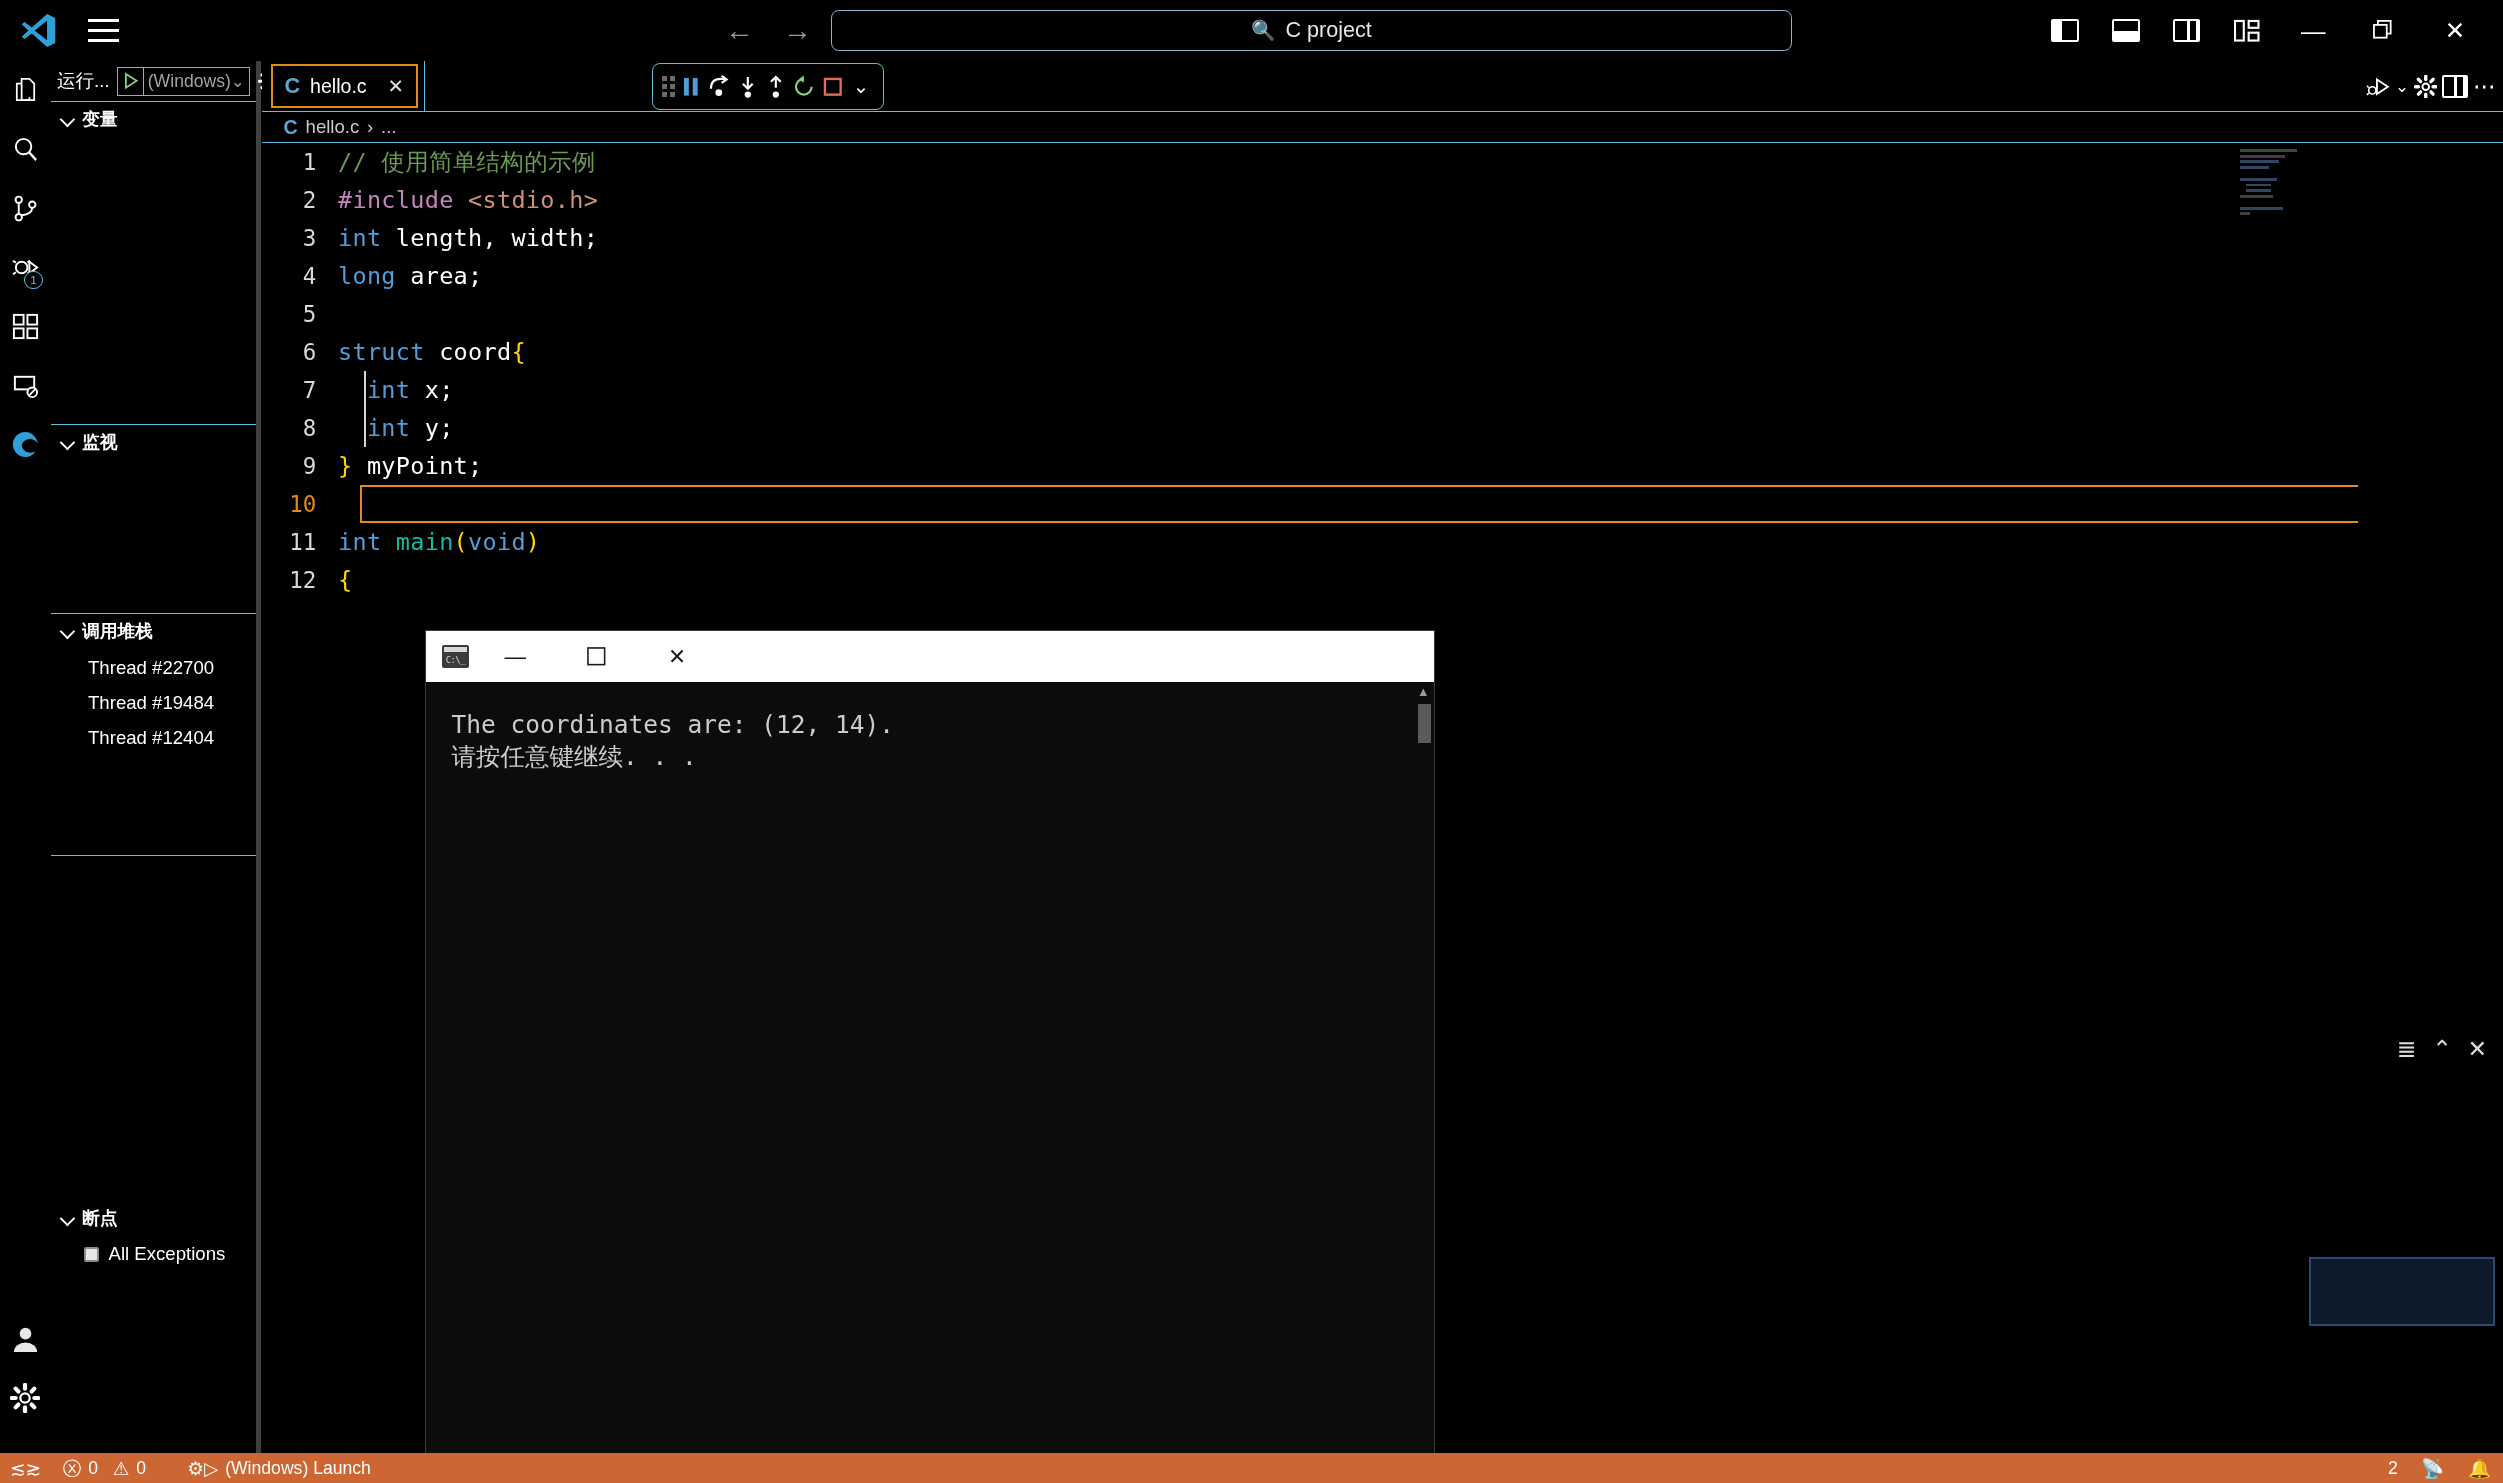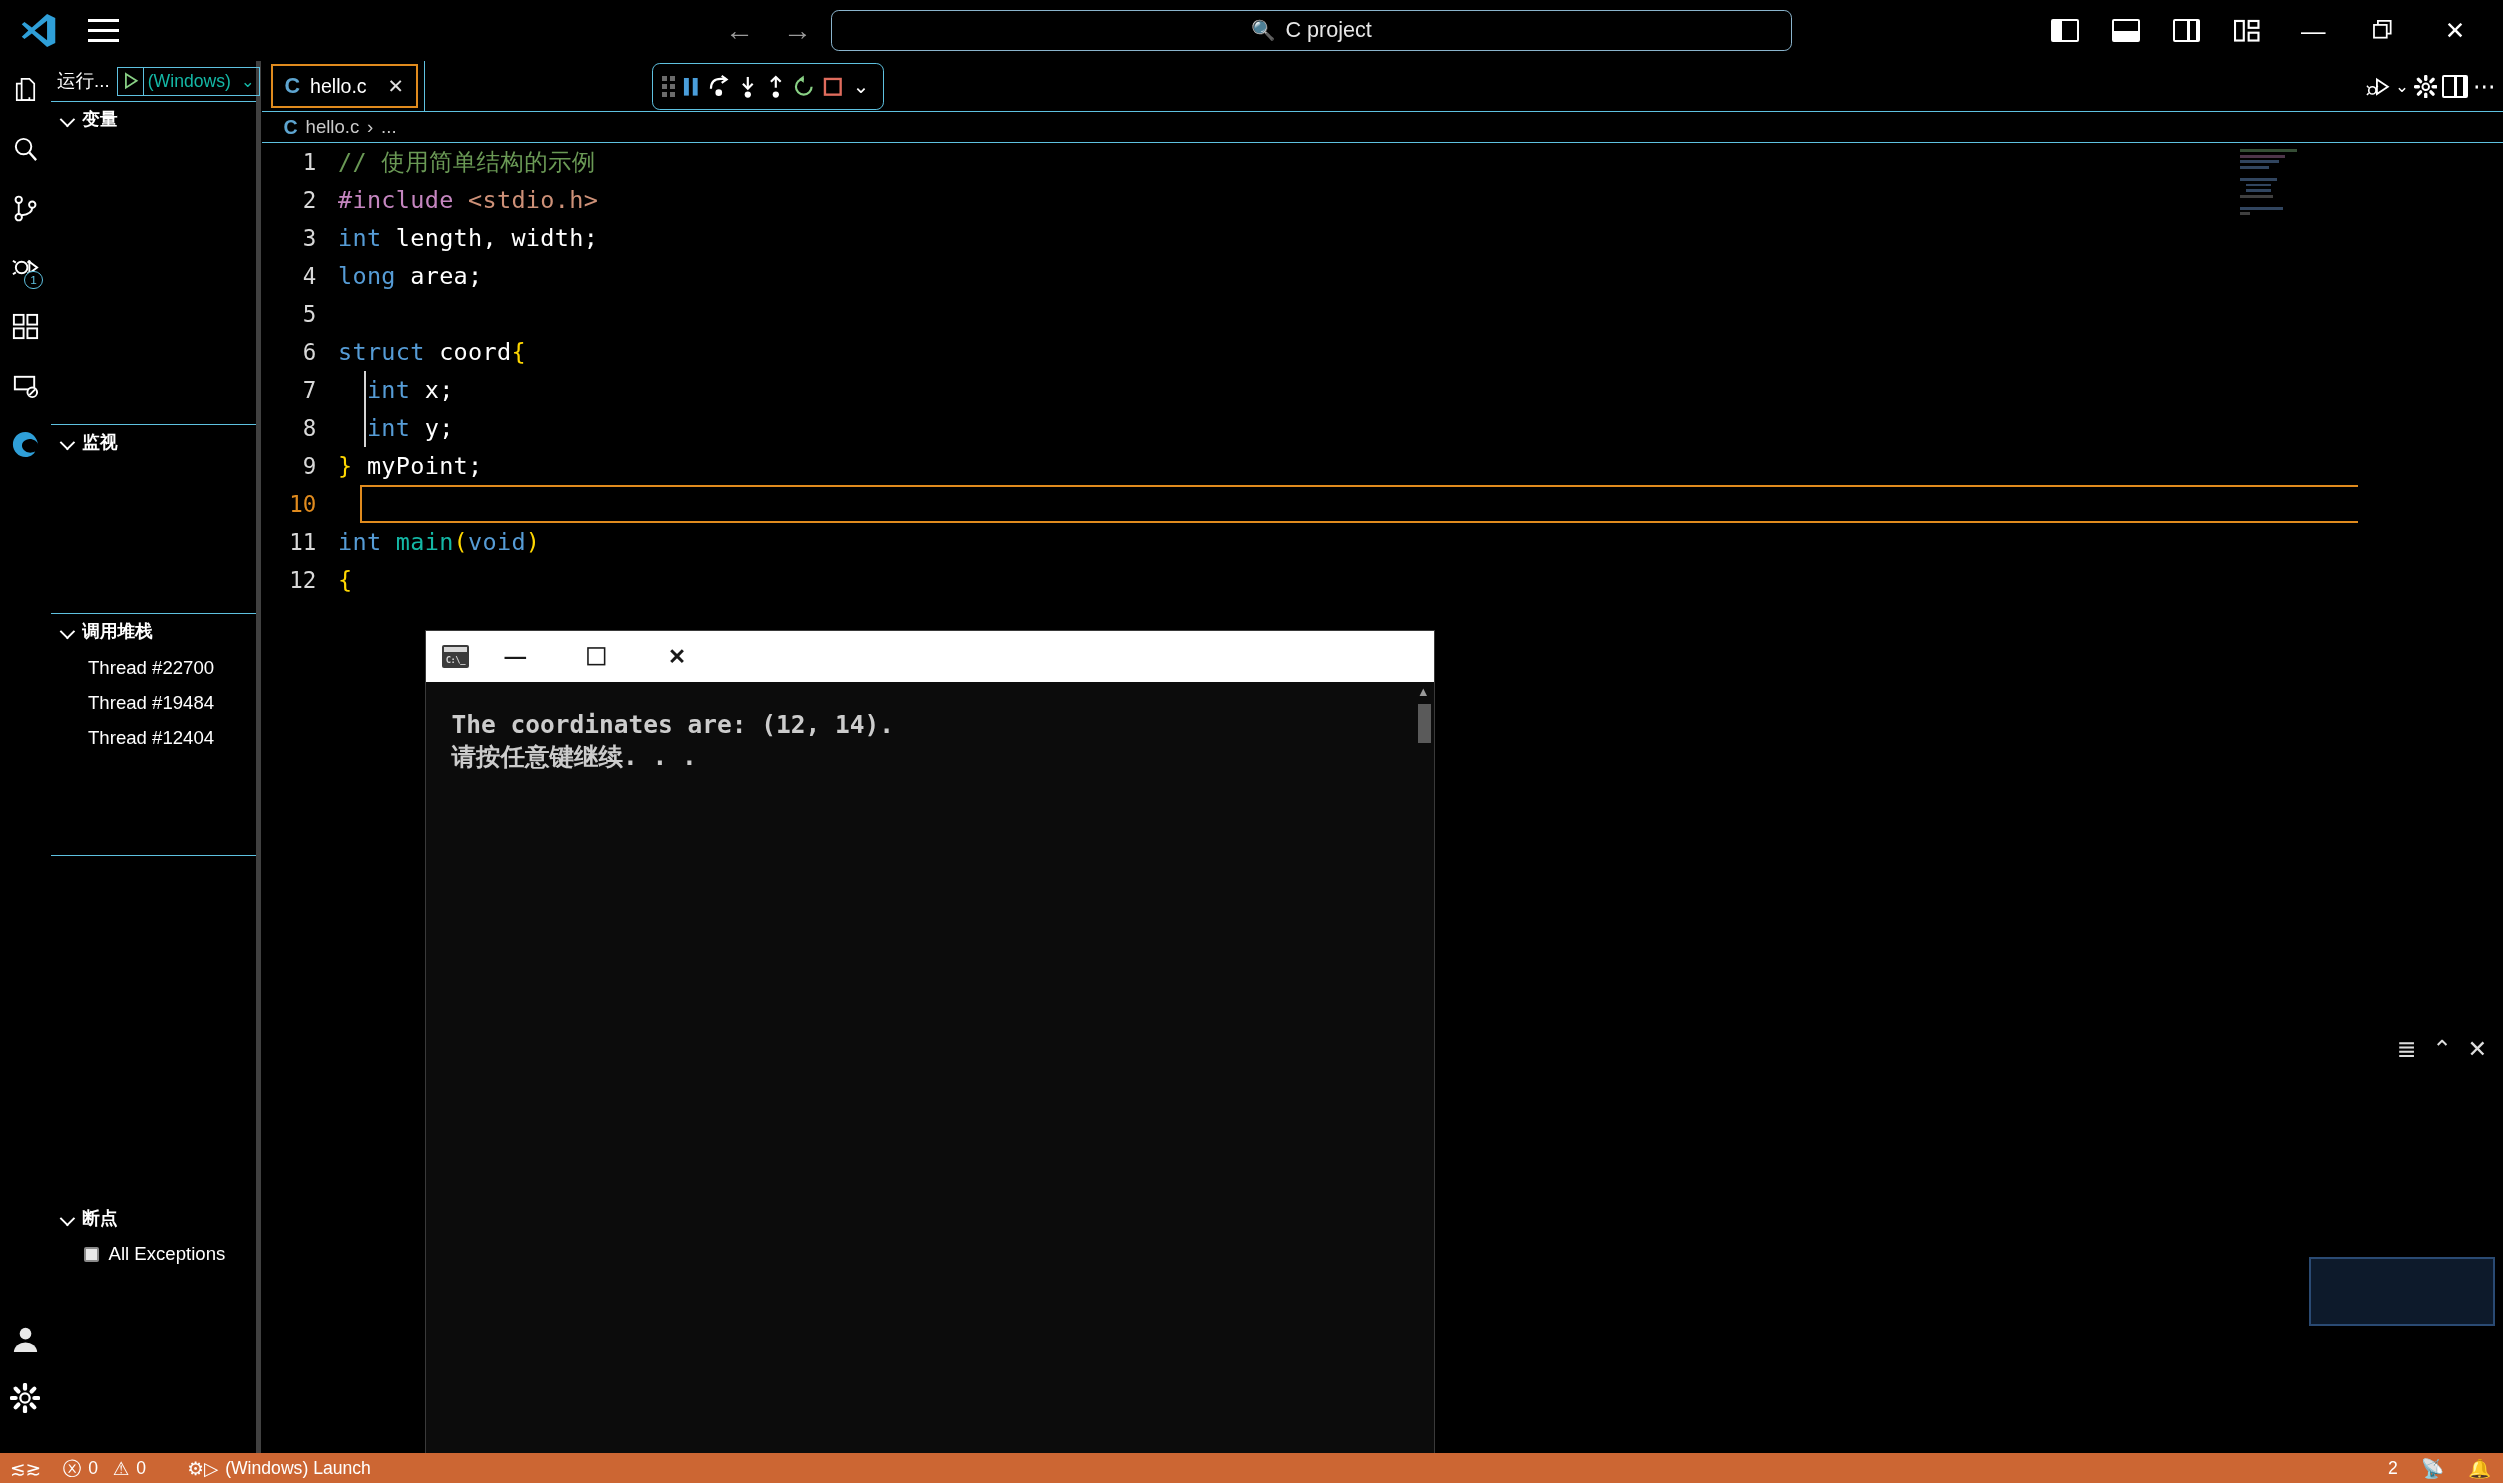--- a/index.html
+++ b/index.html
@@ -66,21 +66,21 @@
   }
   .run-toolbar {
     height: 41px; display:flex; align-items:center; gap: 7.8px; padding: 0 5.9px;
     border-bottom: 1px solid #5ec1e0;
   }
   .run-label { font-size: 18.6px; color: #fff; white-space: nowrap; }
   .run-select {
     display:flex; align-items:center; border: 1px solid #5ec1e0; height: 29px;
   }
   .run-play { width: 25.5px; display:flex; align-items:center; justify-content:center; border-right: 1px solid #5ec1e0; height:100%;}
-  .run-config { padding: 0 3.9px; font-size: 17.6px; color:#14b8a6; display:flex; align-items:center; gap:10px;}
+  .run-config { padding: 0 3.9px; font-size: 17.6px; color:#a3a3a3; display:flex; align-items:center; gap:0;}
   .ico-btn { width: 25.5px; height: 29px; display:flex; align-items:center; justify-content:center; cursor:pointer;}
 
   .sb-section { border-bottom: 1px solid #5ec1e0; display:flex; flex-direction:column; }
   .sb-header {
     height: 33px; display:flex; align-items:center; gap: 7.8px; padding-left: 9.8px;
     font-size: 17.6px; font-weight: bold; color: #ffffff; cursor:pointer;
   }
   .chev { display:inline-block; width: 13.7px; height: 13.7px; position:relative; }
   .chev::before {
     content:''; position:absolute; left:1px; top:2px; width: 8.8px; height: 8.8px;
@@ -159,21 +159,21 @@
   
   .panel-strip {
     position:absolute; right: 0; top: 965px; width: 137px; height: 45px;
     display:flex; align-items:center; justify-content:flex-end; gap: 15.7px; padding-right: 15.7px;
   }
   .blue-box { position:absolute; right: 7.8px; top: 1196px; width: 186px; height: 69px; border: 2px solid #2a4a73; background: #0d1a2b;}
 
   
   .cmdwin {
     position:absolute; left: 425px; top: 630px; width: 1010px; height: 854px;
-    background: #0c0c0c; border: 1px solid #3a3a3a; font-weight: bold;
+    background: #0c0c0c; border: 1px solid #3a3a3a;
   }
   .cmd-title {
     height: 51px; background: #ffffff; display:flex; align-items:center; gap: 11.8px; padding-left: 15.7px;
   }
   .cmd-icon {
     width: 27.4px; height: 23.5px; background: #3b3b3b; border-radius: 2px; position:relative; flex: none;
     display:flex; align-items:center; justify-content:center;
   }
   .cmd-icon::before { content:''; position:absolute; left:2px; right:2px; top:2px; height:4.9px; background:#d8d8d8;}
   .cmd-icon span { font-size: 8.8px; color:#d8d8d8; font-family:"DejaVu Sans Mono", monospace; margin-top: 6.9px; letter-spacing:-0.5px;}

